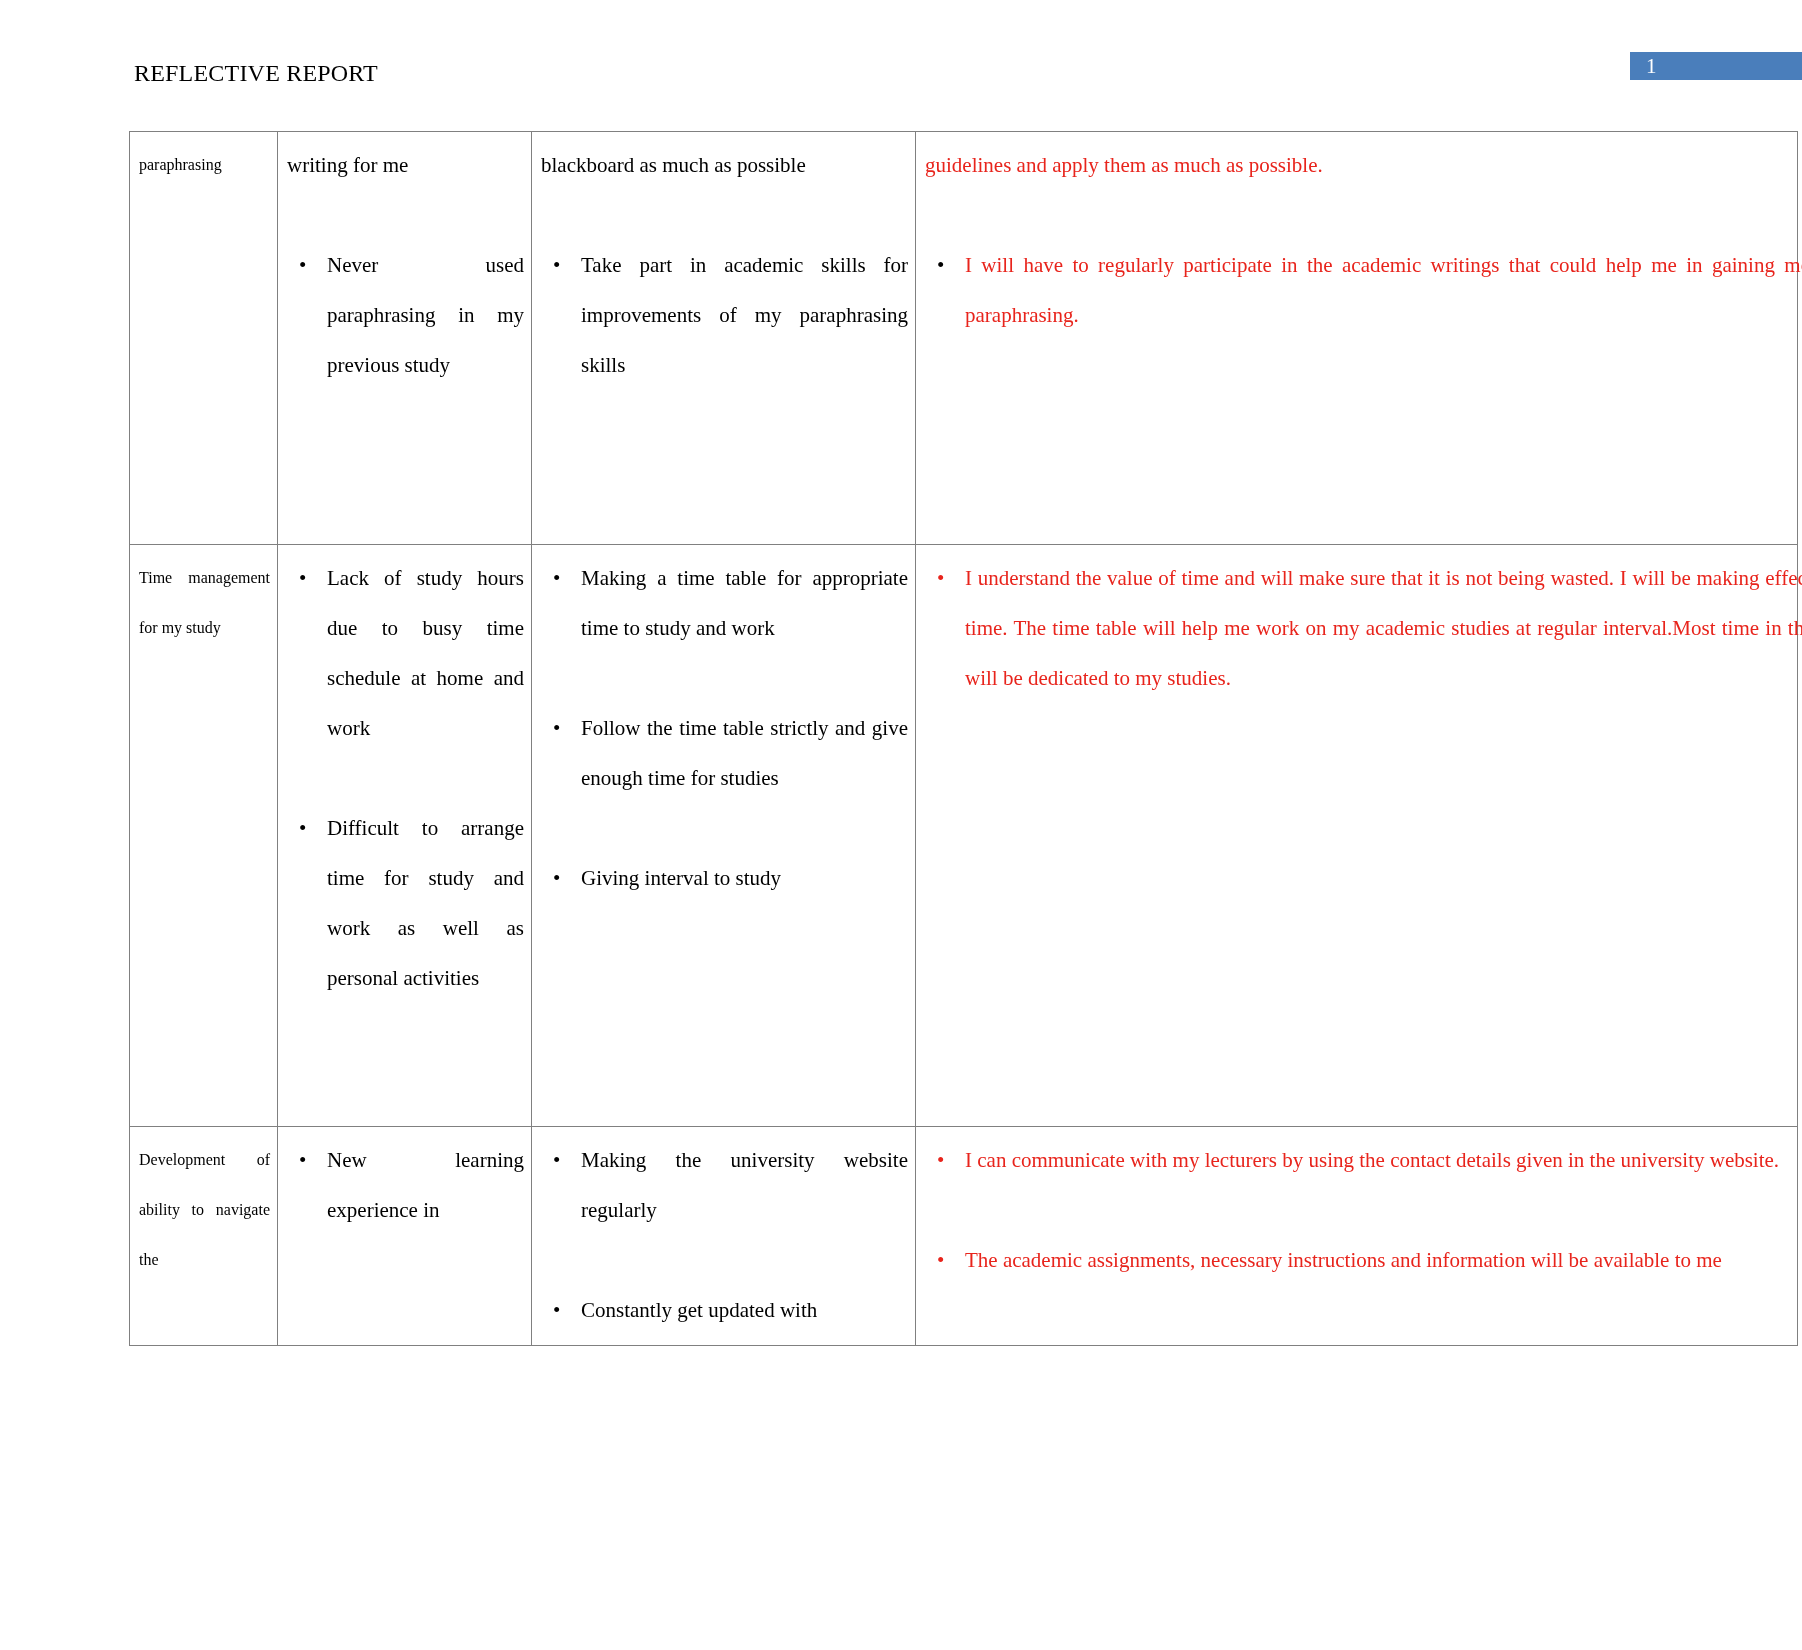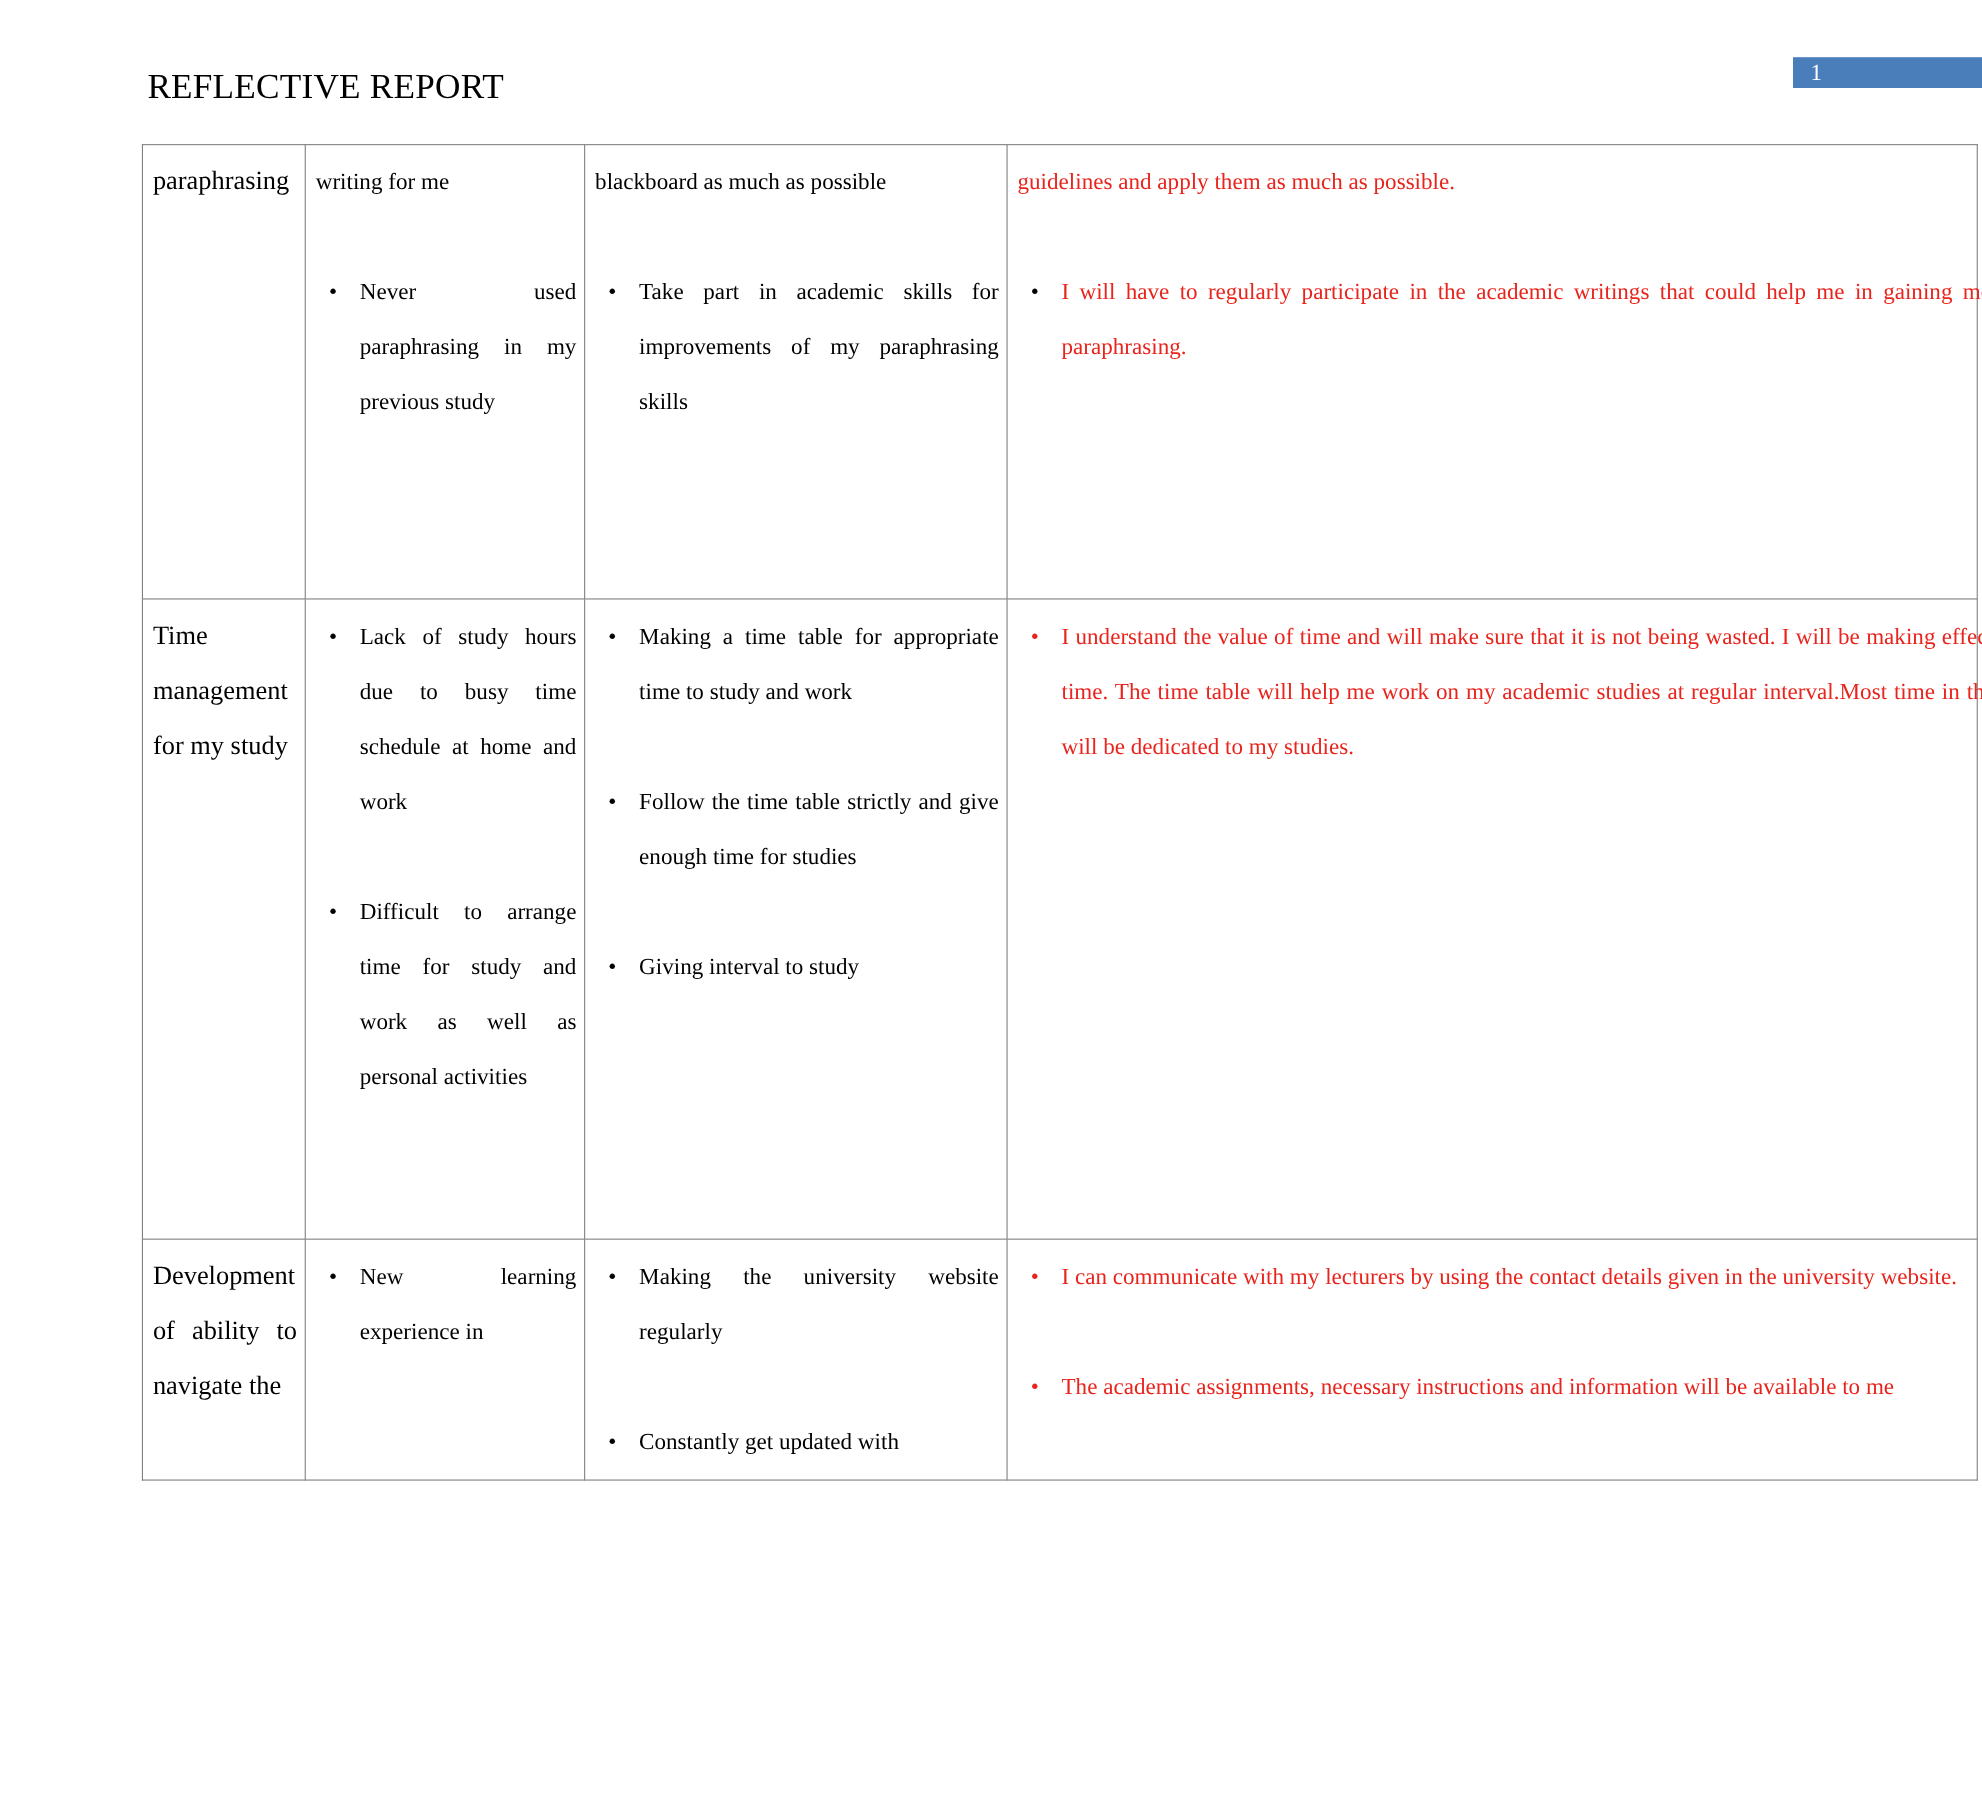--- a/index.html
+++ b/index.html
@@ -25,21 +25,21 @@
     position: absolute;
     left: 0;
     top: 0;
     width: 1802px;
     height: 118px;
   }
   .header-title {
     position: absolute;
     left: 134px;
     top: 60px;
-    font-size: 32px;
+    font-size: 24px;
     letter-spacing: 0.2px;
     white-space: nowrap;
     color: #000000;
   }
   .page-number-badge {
     position: absolute;
     left: 1630px;
     top: 52px;
     width: 172px;
     height: 28px;
@@ -85,21 +85,21 @@
     line-height: 50px;
     text-align: justify;
     text-justify: inter-word;
     color: #000000;
   }
   .para.first { margin-top: 0; }
 
   
   .label-para {
     margin: 0;
-    font-size: 24px;
+    font-size: 16px;
     line-height: 50px;
     text-align: justify;
     color: #000000;
   }
 
   
   ul.bul {
     margin: 0;
     padding: 0;
     list-style: none;

